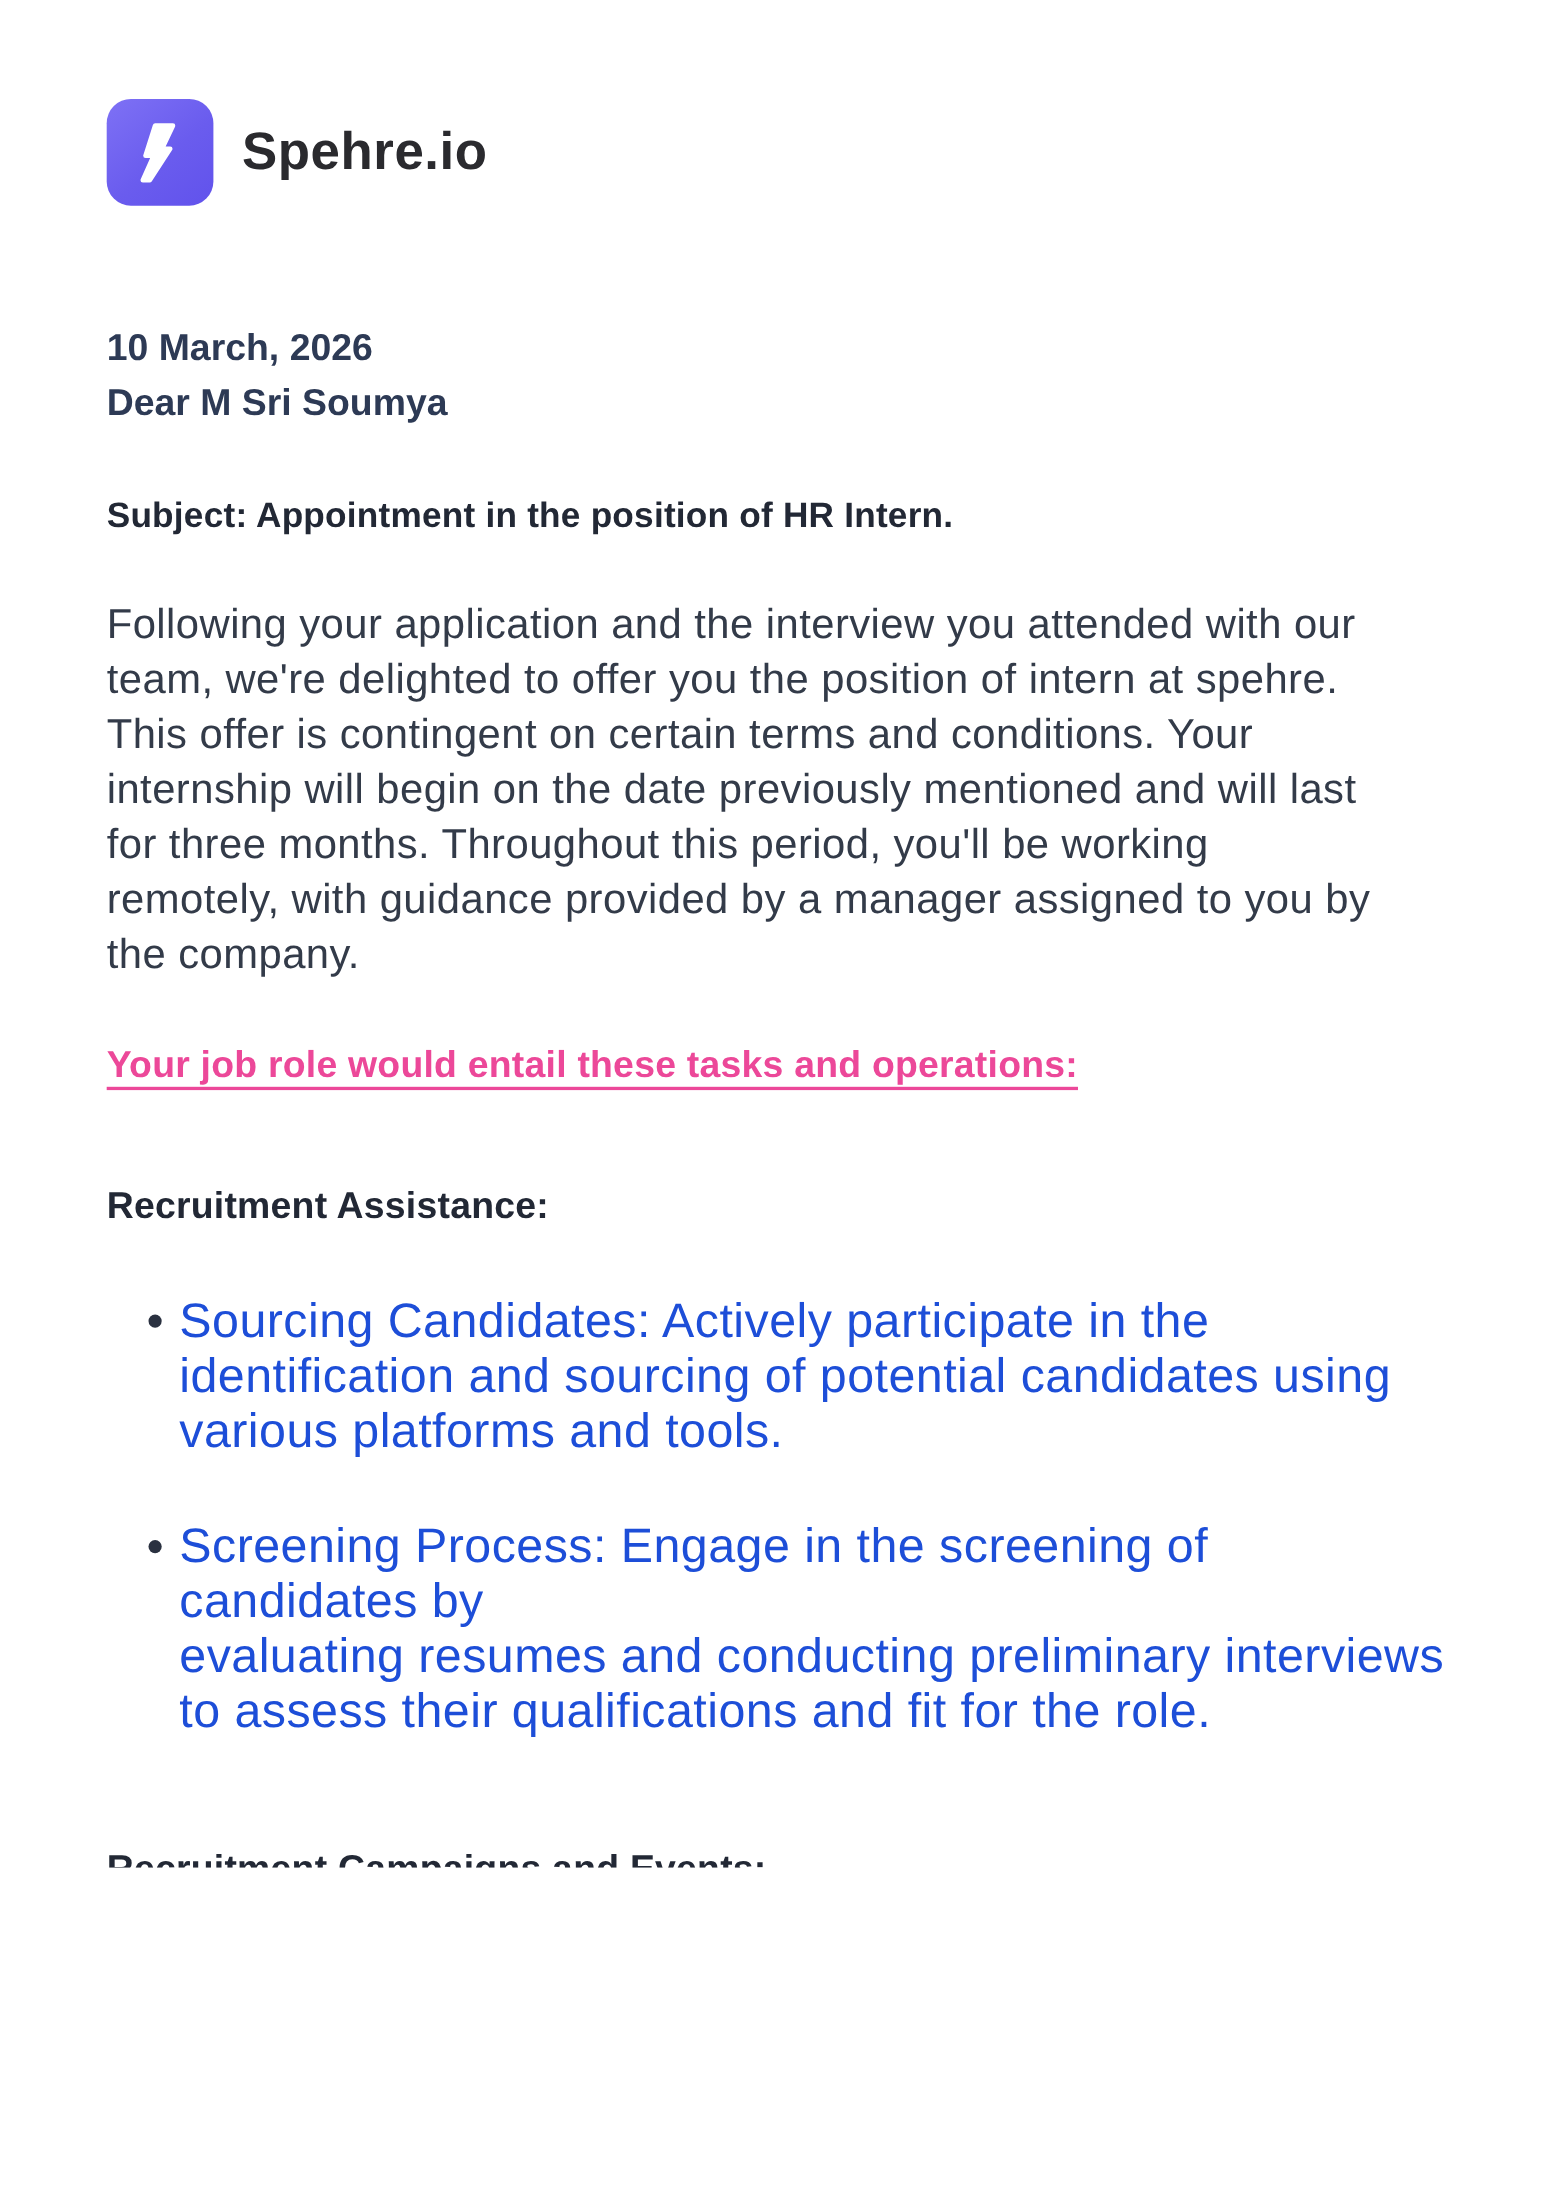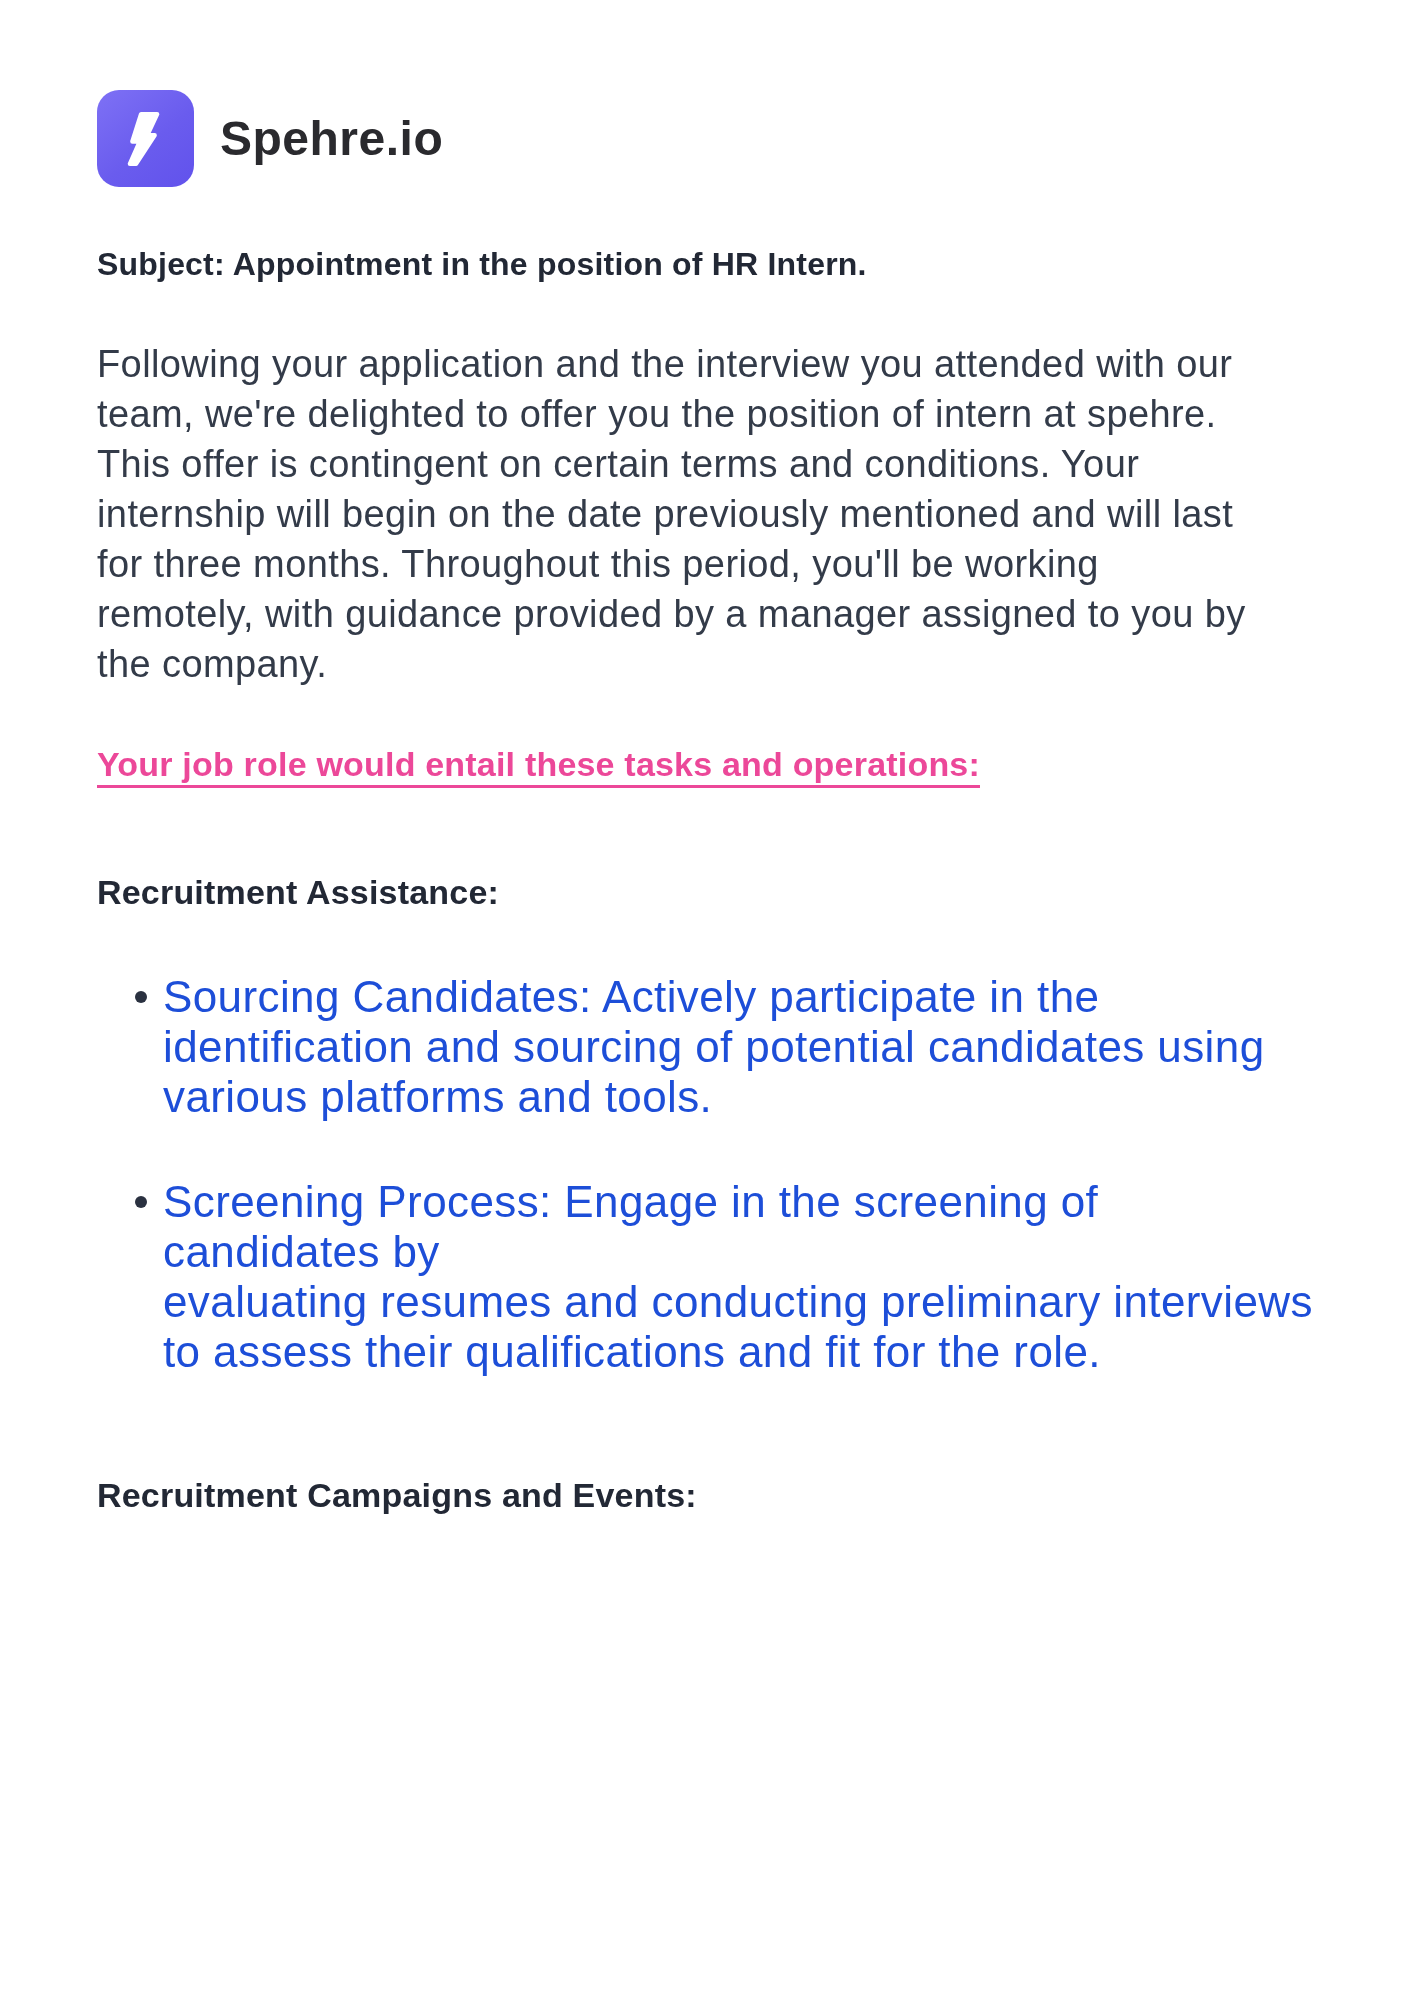--- a/index.html
+++ b/index.html
@@ -101,20 +101,24 @@
 
   <header class="logo-row">
     <div class="logo-mark">
       <svg width="62" height="74" viewBox="0 0 100 100" aria-hidden="true">
         <path d="M42 10 L68 10 L52 44 L64 44 L34 90 L24 90 L40 54 L28 54 Z" fill="#ffffff" stroke="#ffffff" stroke-width="7" stroke-linejoin="round" stroke-linecap="round"></path>
       </svg>
     </div>
     <div class="brand-name">Spehre.io</div>
   </header>
 
+  <div class="date-block">
+    <div>10 March, 2026</div>
+    <div>Dear M Sri Soumya</div>
+  </div>
 
   <div class="subject">Subject: Appointment in the position of HR Intern.</div>
 
   <p class="body-par">Following your application and the interview you attended with our
 team, we're delighted to offer you the position of intern at spehre.
 This offer is contingent on certain terms and conditions. Your
 internship will begin on the date previously mentioned and will last
 for three months. Throughout this period, you'll be working
 remotely, with guidance provided by a manager assigned to you by
 the company.</p>

